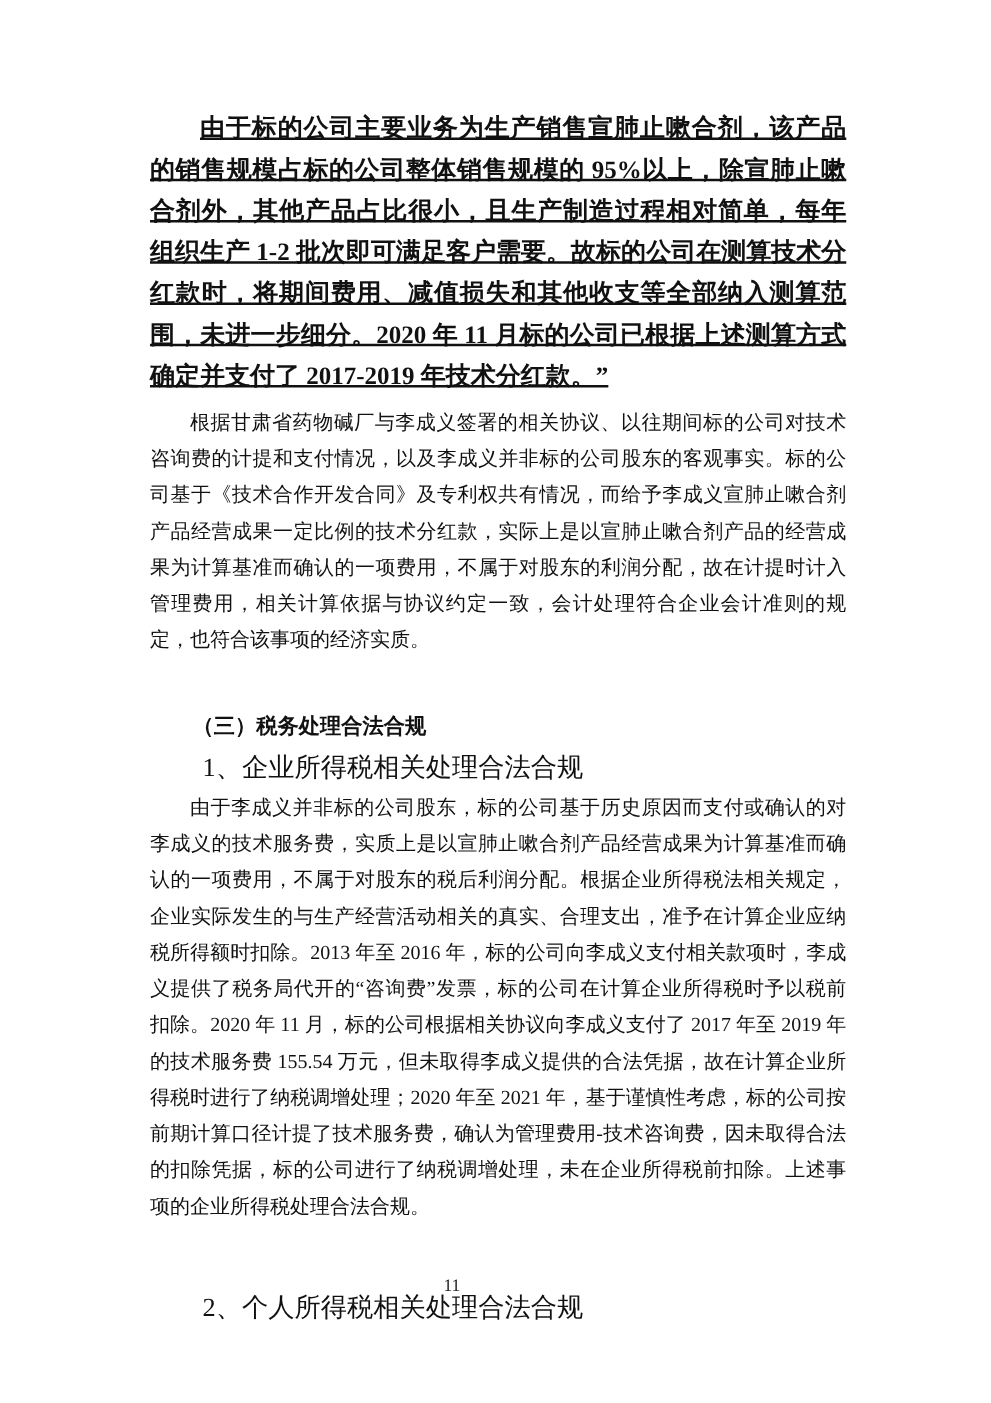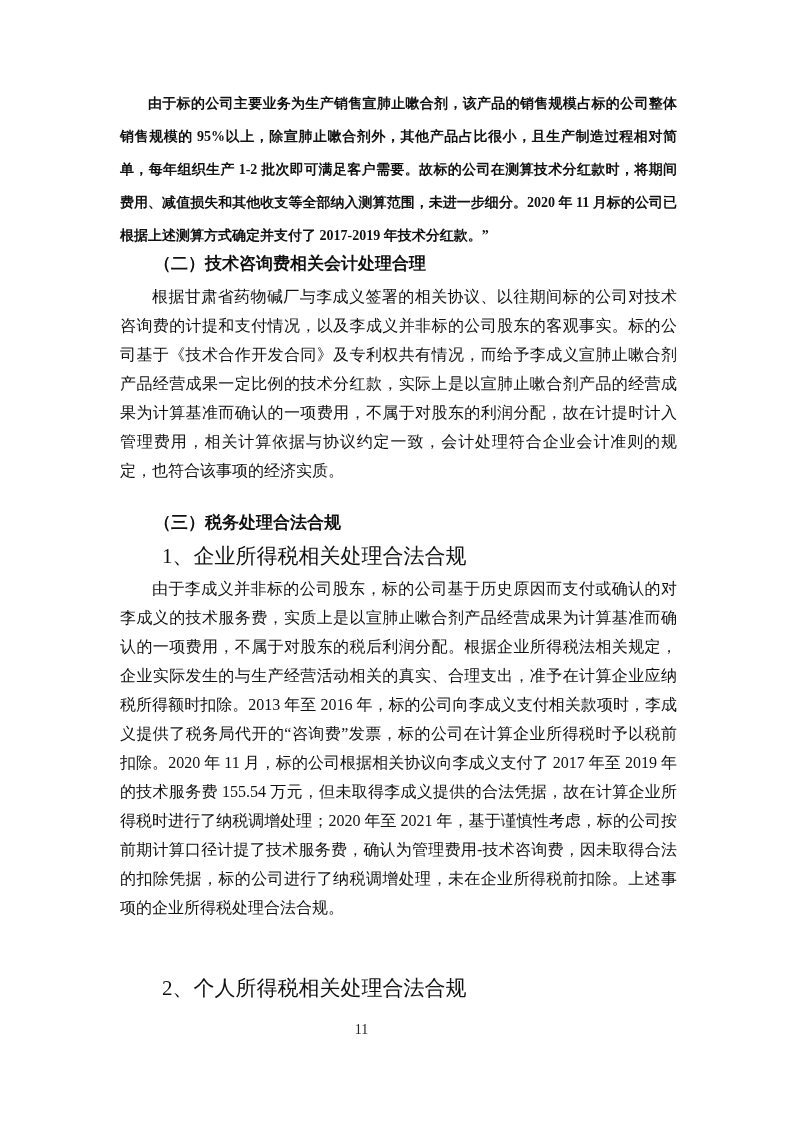--- a/index.html
+++ b/index.html
@@ -20,37 +20,38 @@
   .content {
     position: absolute;
     left: 120px;
     top: 87px;
     width: 557px;
   }
   
   .quote-para {
     margin: 0;
     font-weight: 700;
-    font-size: 14px;
+    font-size: 20px;
     line-height: 33px;
     text-align: justify;
     text-indent: 2em;
     font-family: "Liberation Serif", "DejaVu Serif", serif;
+    text-decoration: underline;
   }
   
   .section-heading {
     margin: 0;
     font-weight: 700;
     font-size: 17px;
     line-height: 24px;
     text-indent: 2em;
     font-family: "Liberation Sans", "DejaVu Sans", sans-serif;
   }
   .section-heading.tax {
-    margin-top: 26px;
+    margin-top: 42px;
   }
   
   .body-para {
     margin: 6px 0 0 0;
     font-weight: 400;
     font-size: 16px;
     line-height: 29px;
     text-align: justify;
     text-indent: 2em;
   }
@@ -76,21 +77,20 @@
   }
 </style>
 </head>
 <body>
 
 <div class="page">
   <div class="content">
 
     <p class="quote-para">由于标的公司主要业务为生产销售宣肺止嗽合剂，该产品的销售规模占标的公司整体销售规模的 95%以上，除宣肺止嗽合剂外，其他产品占比很小，且生产制造过程相对简单，每年组织生产 1-2 批次即可满足客户需要。故标的公司在测算技术分红款时，将期间费用、减值损失和其他收支等全部纳入测算范围，未进一步细分。2020 年 11 月标的公司已根据上述测算方式确定并支付了 2017-2019 年技术分红款。”</p>
 
-    <h3 class="section-heading">（二）技术咨询费相关会计处理合理</h3>
 
     <p class="body-para">根据甘肃省药物碱厂与李成义签署的相关协议、以往期间标的公司对技术咨询费的计提和支付情况，以及李成义并非标的公司股东的客观事实。标的公司基于《技术合作开发合同》及专利权共有情况，而给予李成义宣肺止嗽合剂产品经营成果一定比例的技术分红款，实际上是以宣肺止嗽合剂产品的经营成果为计算基准而确认的一项费用，不属于对股东的利润分配，故在计提时计入管理费用，相关计算依据与协议约定一致，会计处理符合企业会计准则的规定，也符合该事项的经济实质。</p>
 
     <h3 class="section-heading tax">（三）税务处理合法合规</h3>
 
     <p class="sub-heading">1、企业所得税相关处理合法合规</p>
 
     <p class="body-para">由于李成义并非标的公司股东，标的公司基于历史原因而支付或确认的对李成义的技术服务费，实质上是以宣肺止嗽合剂产品经营成果为计算基准而确认的一项费用，不属于对股东的税后利润分配。根据企业所得税法相关规定，企业实际发生的与生产经营活动相关的真实、合理支出，准予在计算企业应纳税所得额时扣除。2013 年至 2016 年，标的公司向李成义支付相关款项时，李成义提供了税务局代开的“咨询费”发票，标的公司在计算企业所得税时予以税前扣除。2020 年 11 月，标的公司根据相关协议向李成义支付了 2017 年至 2019 年的技术服务费 155.54 万元，但未取得李成义提供的合法凭据，故在计算企业所得税时进行了纳税调增处理；2020 年至 2021 年，基于谨慎性考虑，标的公司按前期计算口径计提了技术服务费，确认为管理费用-技术咨询费，因未取得合法的扣除凭据，标的公司进行了纳税调增处理，未在企业所得税前扣除。上述事项的企业所得税处理合法合规。</p>
 
     <p class="sub-heading second">2、个人所得税相关处理合法合规</p>

